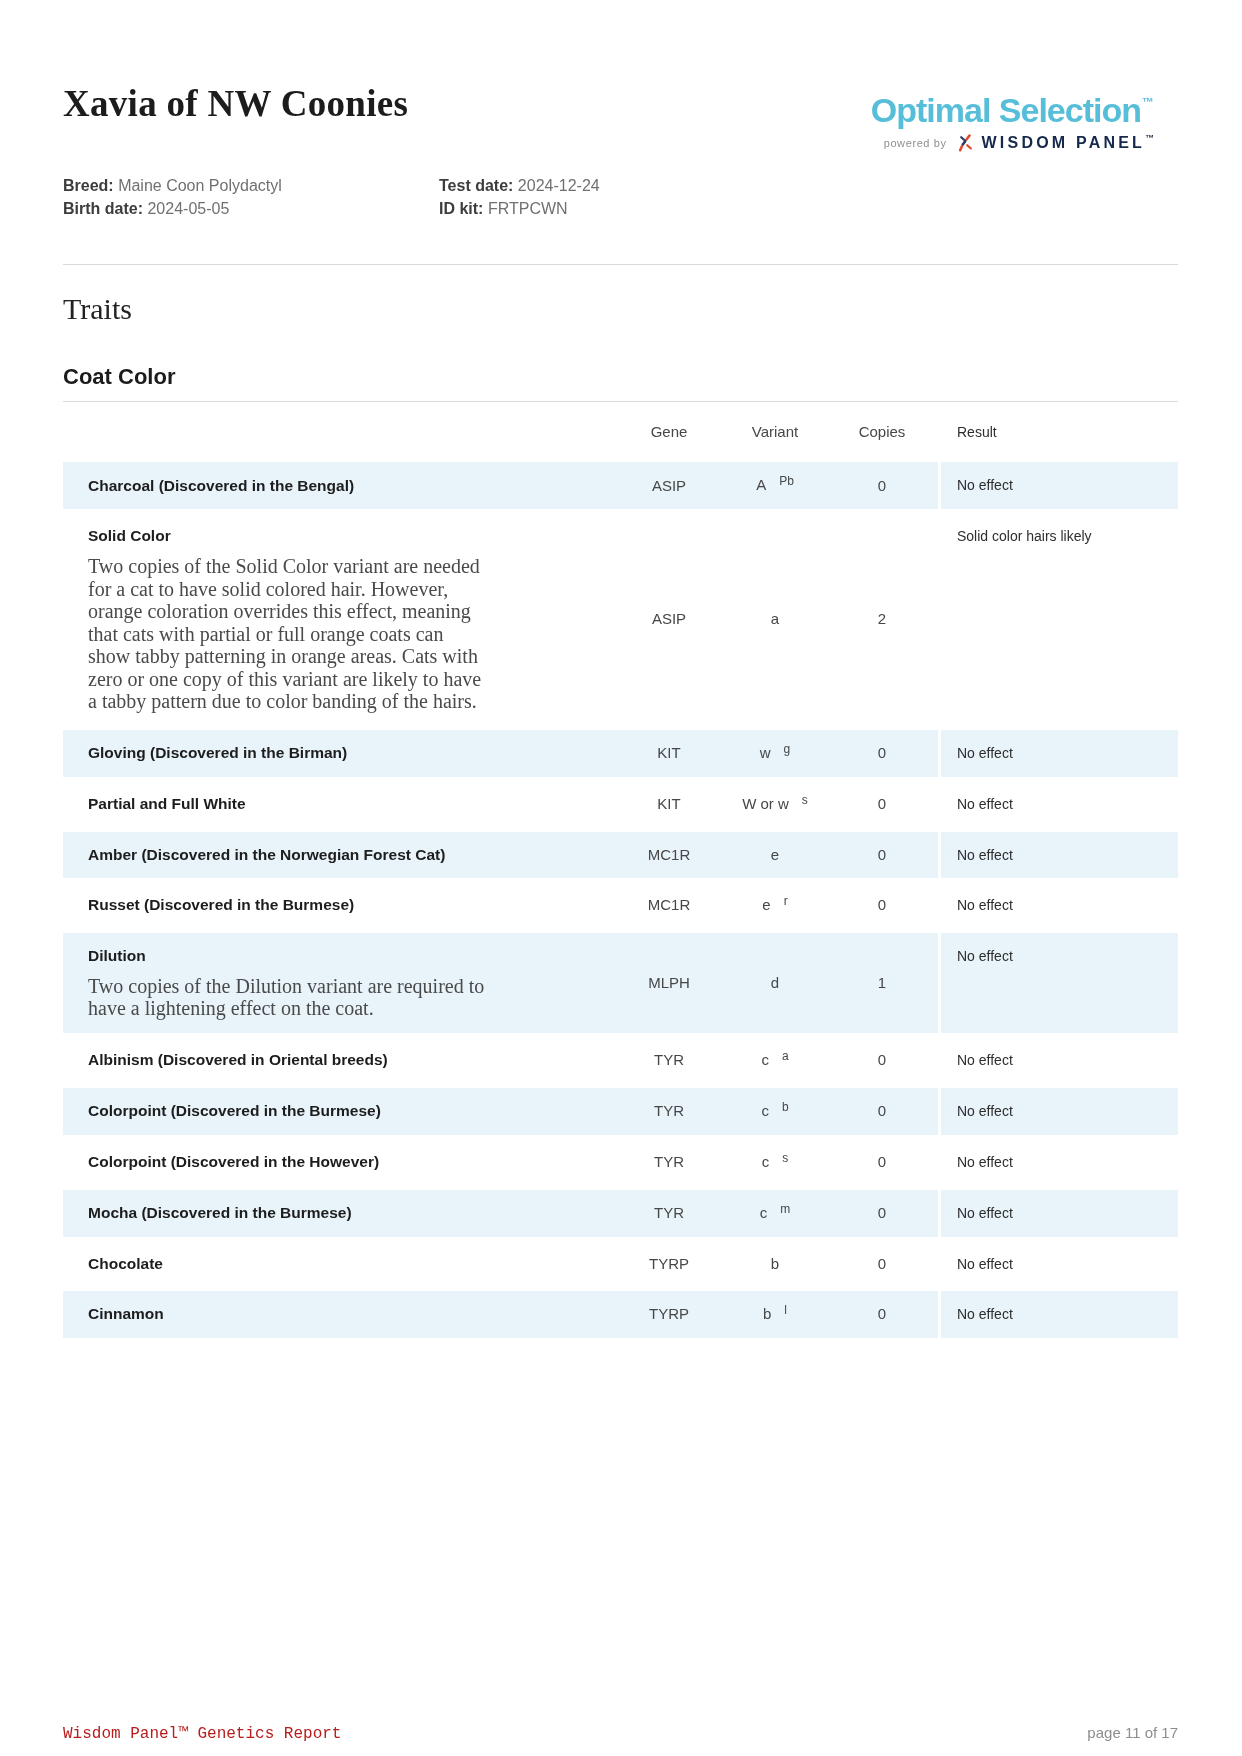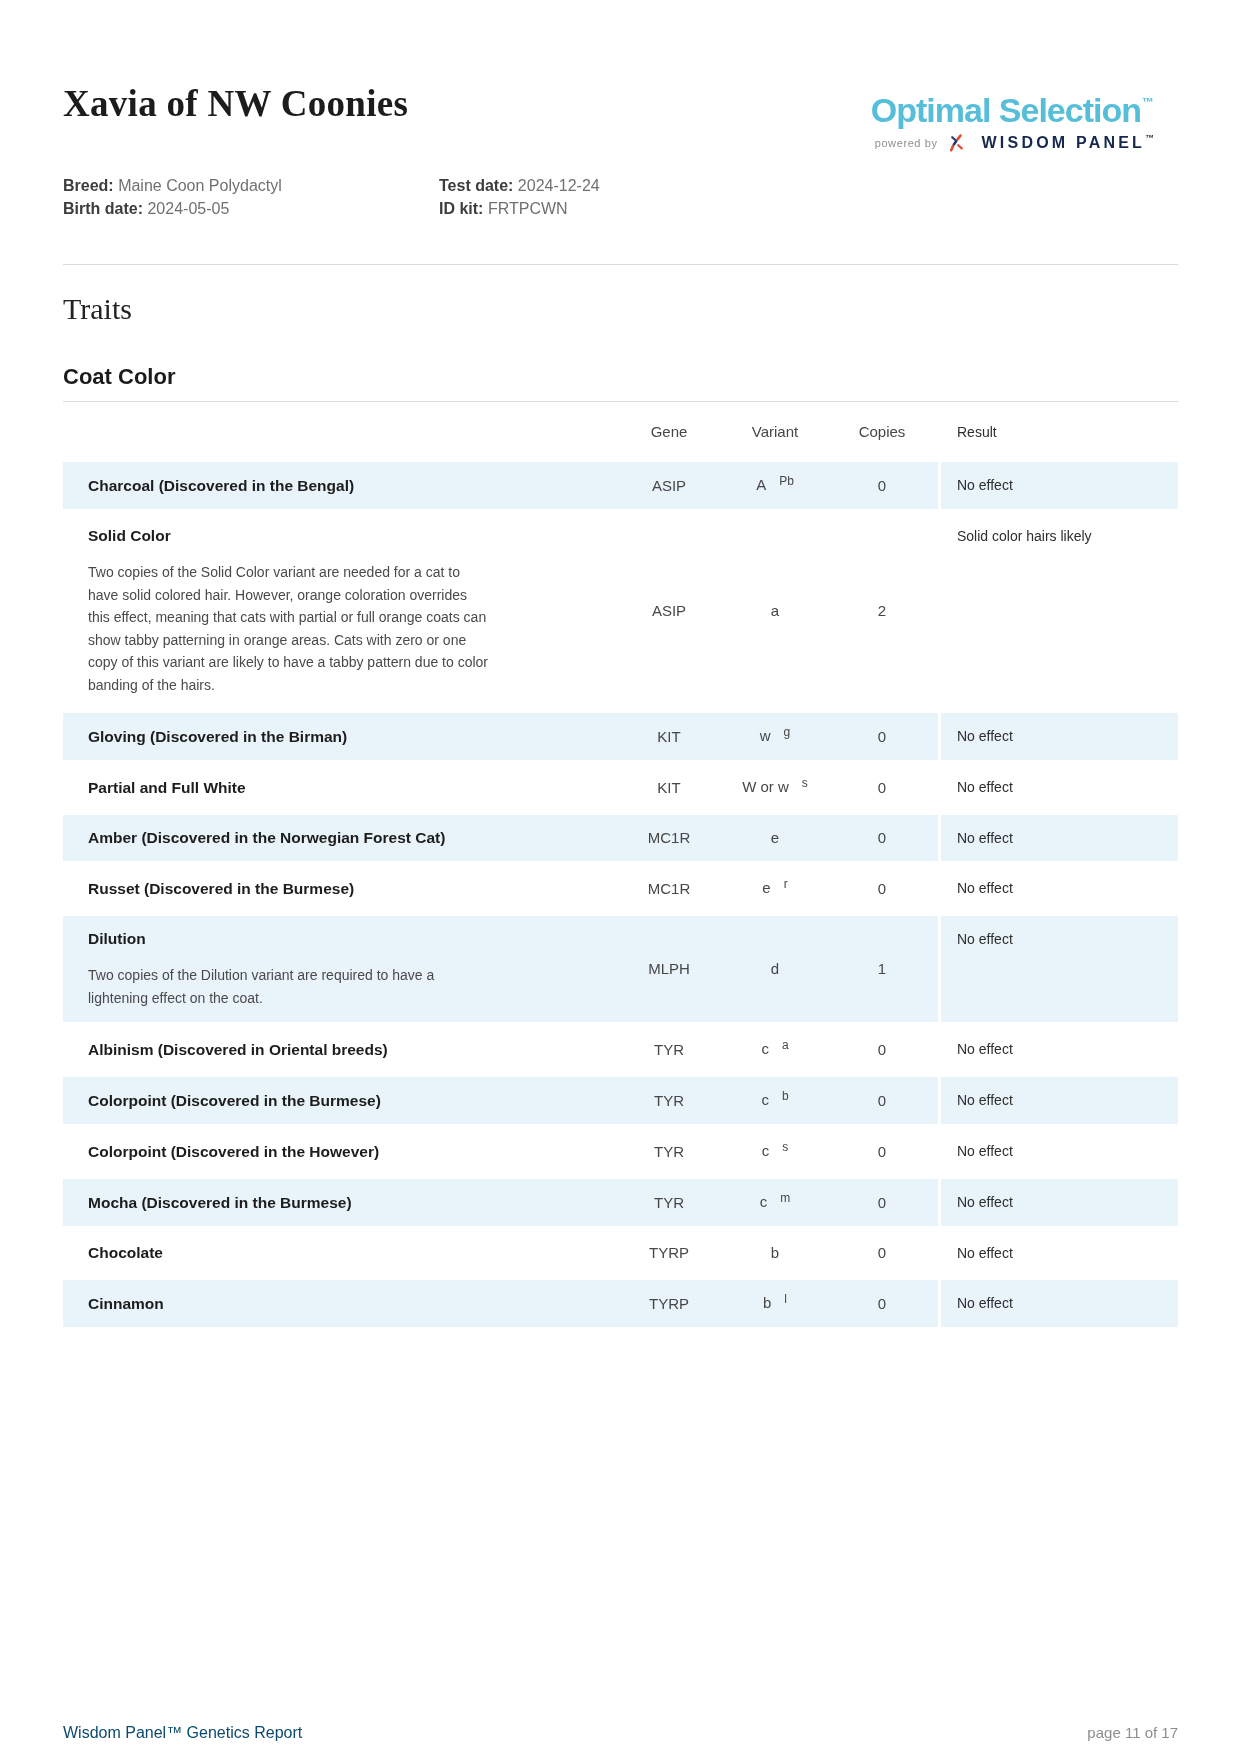--- a/index.html
+++ b/index.html
@@ -54,21 +54,21 @@
     display: flex;
     align-items: center;
     justify-content: flex-end;
     gap: 10px;
   }
   .powered-by {
     font-size: 11px;
     color: #8f8f8f;
     letter-spacing: 0.6px;
   }
-  .partner-wrap { display: flex; align-items: center; gap: 16px; }
+  .partner-wrap { display: flex; align-items: center; gap: 7px; }
   .partner {
     font-size: 16px;
     font-weight: 600;
     letter-spacing: 3.2px;
     color: #16294D;
     white-space: nowrap;
   }
   .partner-tm { font-size: 9px; vertical-align: 7px; letter-spacing: 0; }
 
   
@@ -126,25 +126,26 @@
   .trait-row.hl { background: #E8F3FA; }
 
   .name-cell { flex: 1; padding: 13px 20px 13px 25px; }
   .trait-name {
     font-size: 15.5px;
     line-height: 20px;
     font-weight: bold;
     color: #1d1d1d;
   }
   .trait-desc {
-    margin-top: 15px;
+    margin-top: 9px;
     max-width: 402px;
-    font-size: 14px;
+    font-size: 20px;
     line-height: 22.5px;
     color: #4a4a4a;
+    font-family: Liberation Serif, serif;
   }
   .gene-cell, .variant-cell, .copies-cell {
     text-align: center;
     padding: 13px 0;
     font-size: 15px;
     line-height: 20px;
     color: #474747;
   }
   .gene-cell { width: 110px; }
   .variant-cell { width: 102px; }
@@ -172,23 +173,23 @@
   .footer {
     position: absolute;
     left: 63px;
     right: 64px;
     top: 1724px;
     display: flex;
     justify-content: space-between;
     align-items: baseline;
   }
   .footer-left {
-    font-family: Liberation Sans, sans-serif;
+    font-family: Liberation Mono, monospace;
     font-size: 16px;
-    color: #0c4a6e;
+    color: #b91c1c;
   }
   .footer-right {
     font-size: 15px;
     color: #8e8e8e;
   }
 
   
   .dna-icon { display: inline-block; width: 18px; height: 18px; }
 </style>
 </head>

